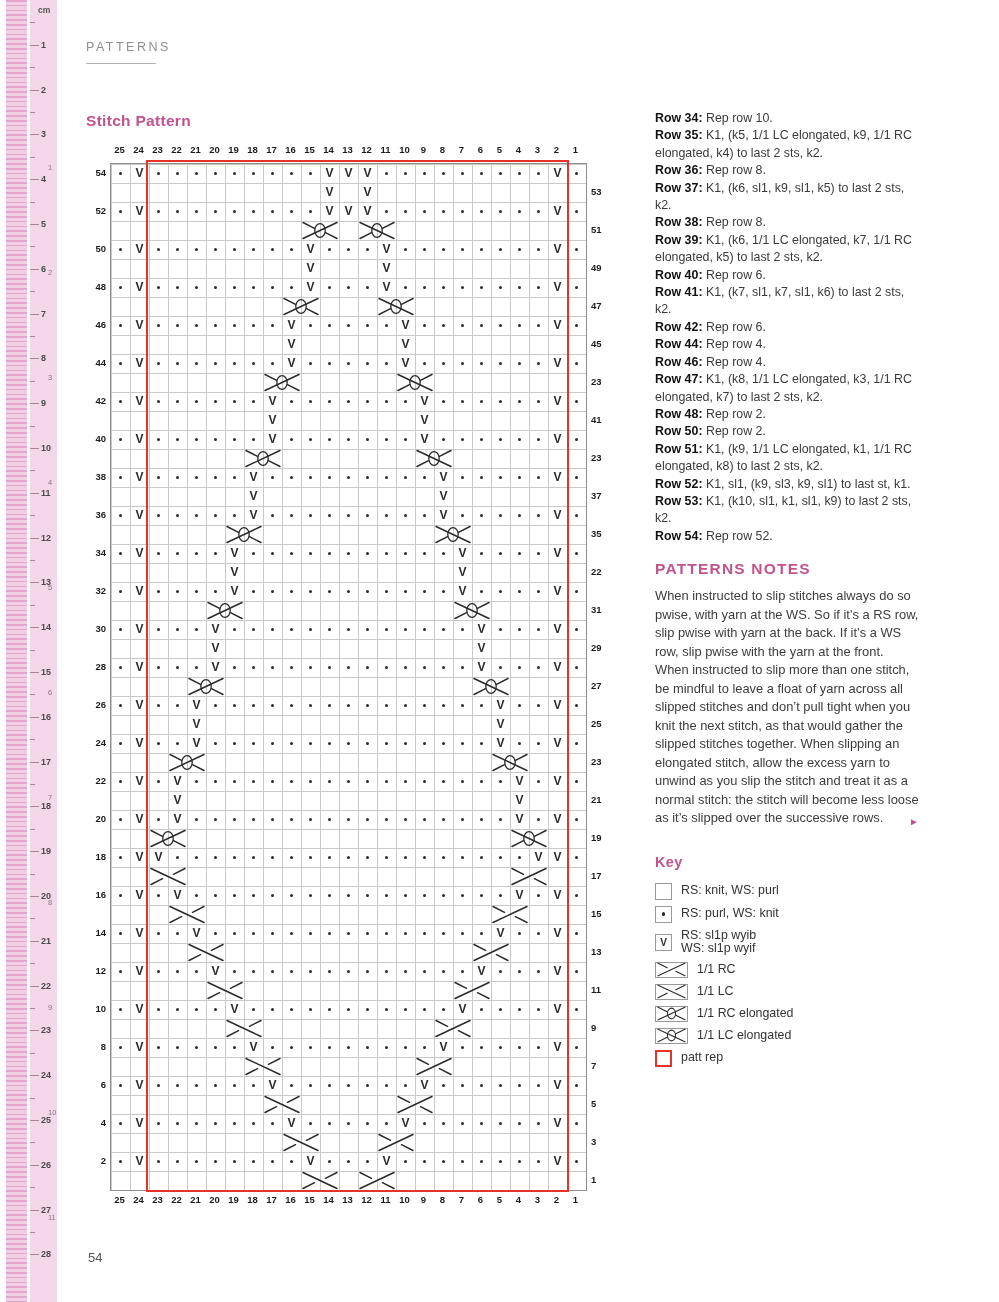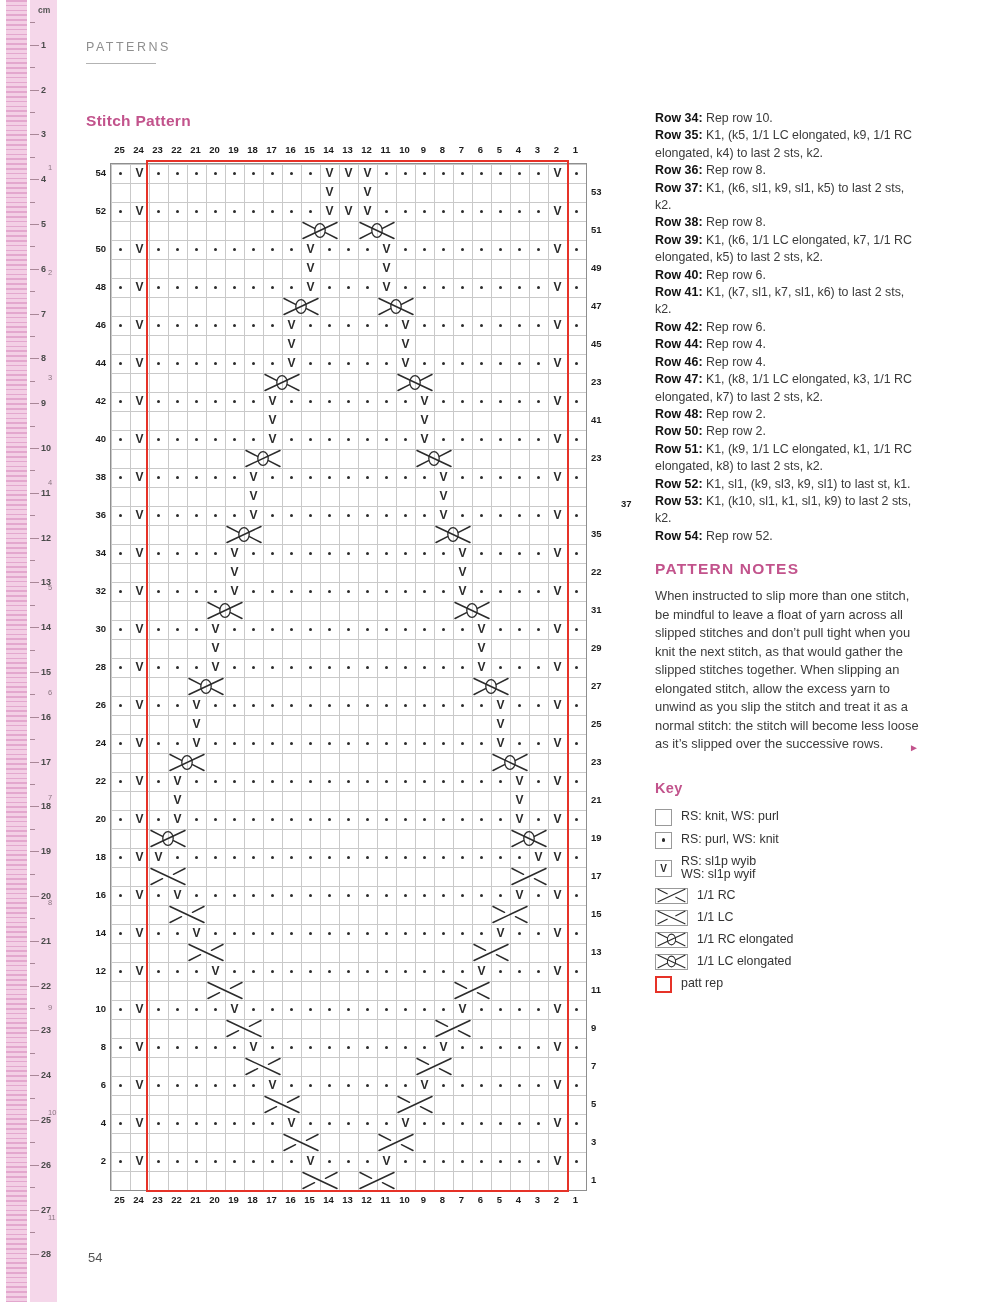--- a/index.html
+++ b/index.html
@@ -1107,21 +1107,21 @@
         <span class="rownum right" style="top: 137px;">47</span>
         <span class="rownum left" style="top: 156px;">46</span>
         <span class="rownum right" style="top: 175px;">45</span>
         <span class="rownum left" style="top: 194px;">44</span>
         <span class="rownum right" style="top: 213px;">23</span>
         <span class="rownum left" style="top: 232px;">42</span>
         <span class="rownum right" style="top: 251px;">41</span>
         <span class="rownum left" style="top: 270px;">40</span>
         <span class="rownum right" style="top: 289px;">23</span>
         <span class="rownum left" style="top: 308px;">38</span>
-        <span class="rownum right" style="top: 335px; margin-left: 30px;">37</span>
+        <span class="rownum right" style="top: 327px;">37</span>
         <span class="rownum left" style="top: 346px;">36</span>
         <span class="rownum right" style="top: 365px;">35</span>
         <span class="rownum left" style="top: 384px;">34</span>
         <span class="rownum right" style="top: 403px;">22</span>
         <span class="rownum left" style="top: 422px;">32</span>
         <span class="rownum right" style="top: 441px;">31</span>
         <span class="rownum left" style="top: 460px;">30</span>
         <span class="rownum right" style="top: 479px;">29</span>
         <span class="rownum left" style="top: 498px;">28</span>
         <span class="rownum right" style="top: 517px;">27</span>
@@ -1195,22 +1195,23 @@
         <div class="instr"><b>Row 44: </b>Rep row 4.</div>
         <div class="instr"><b>Row 46: </b>Rep row 4.</div>
         <div class="instr"><b>Row 47: </b>K1, (k8, 1/1 LC elongated, k3, 1/1 RC elongated, k7) to last 2 sts, k2.</div>
         <div class="instr"><b>Row 48: </b>Rep row 2.</div>
         <div class="instr"><b>Row 50: </b>Rep row 2.</div>
         <div class="instr"><b>Row 51: </b>K1, (k9, 1/1 LC elongated, k1, 1/1 RC elongated, k8) to last 2 sts, k2.</div>
         <div class="instr"><b>Row 52: </b>K1, sl1, (k9, sl3, k9, sl1) to last st, k1.</div>
         <div class="instr"><b>Row 53: </b>K1, (k10, sl1, k1, sl1, k9) to last 2 sts, k2.</div>
         <div class="instr"><b>Row 54: </b>Rep row 52.</div>
       </div>
-    <div class="notes-title accent" style="color: rgb(194, 83, 140);">PATTERN NOTES</div>
+    <div class="notes-title accent" style="color: rgb(194, 83, 140);">PATTERNS NOTES</div>
     <div class="notes" id="notes">
+        <p>When instructed to slip stitches always do so pwise, with yarn at the WS. So if it’s a RS row, slip pwise with yarn at the back. If it’s a WS row, slip pwise with the yarn at the front.</p>
         <p>When instructed to slip more than one stitch, be mindful to leave a float of yarn across all slipped stitches and don’t pull tight when you knit the next stitch, as that would gather the slipped stitches together. When slipping an elongated stitch, allow the excess yarn to unwind as you slip the stitch and treat it as a normal stitch: the stitch will become less loose as it’s slipped over the successive rows.</p>
         <span class="notes-arrow accent" style="color: rgb(194, 83, 140);">►</span>
       </div>
     <div class="key-title accent" style="color: rgb(194, 83, 140);">Key</div>
     <div id="key">
         <div class="key-item">
           <span class="ksym single"></span>
           <span class="klabel">RS: knit, WS: purl</span>
         </div>
         <div class="key-item">

